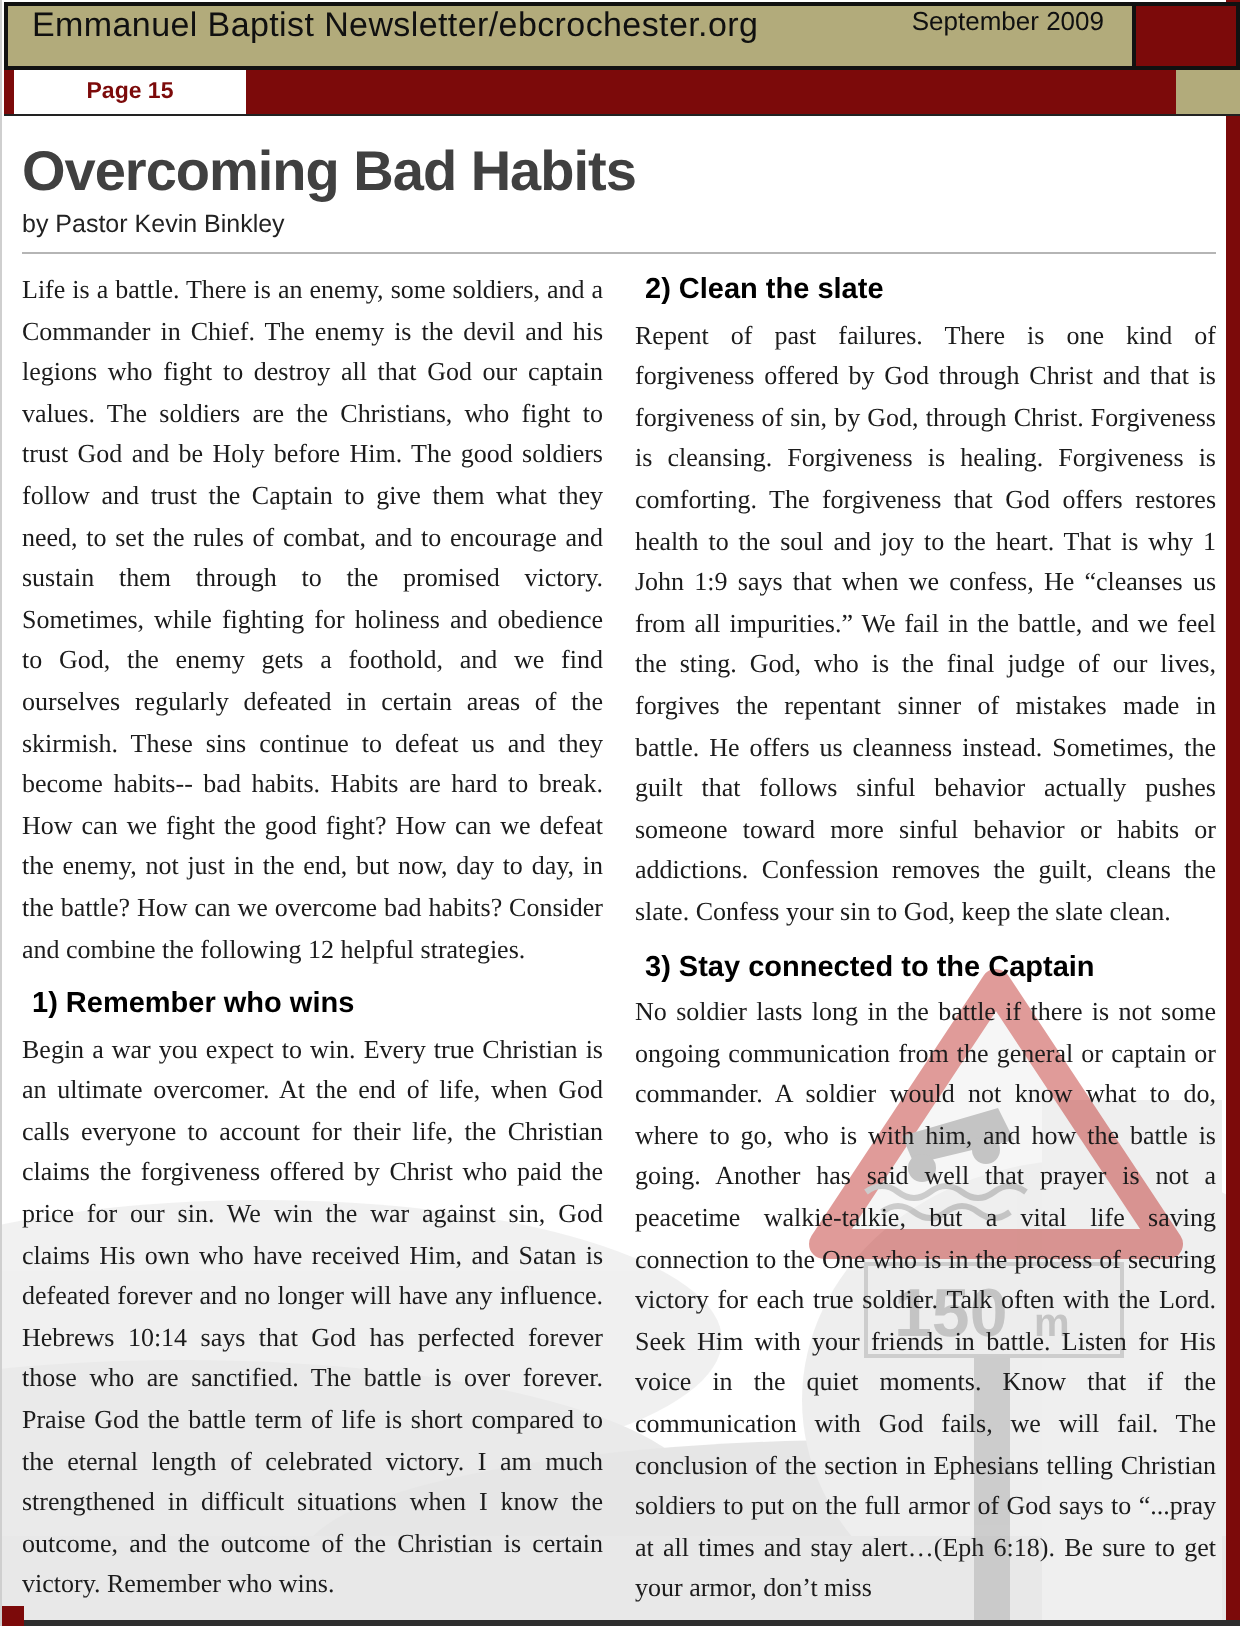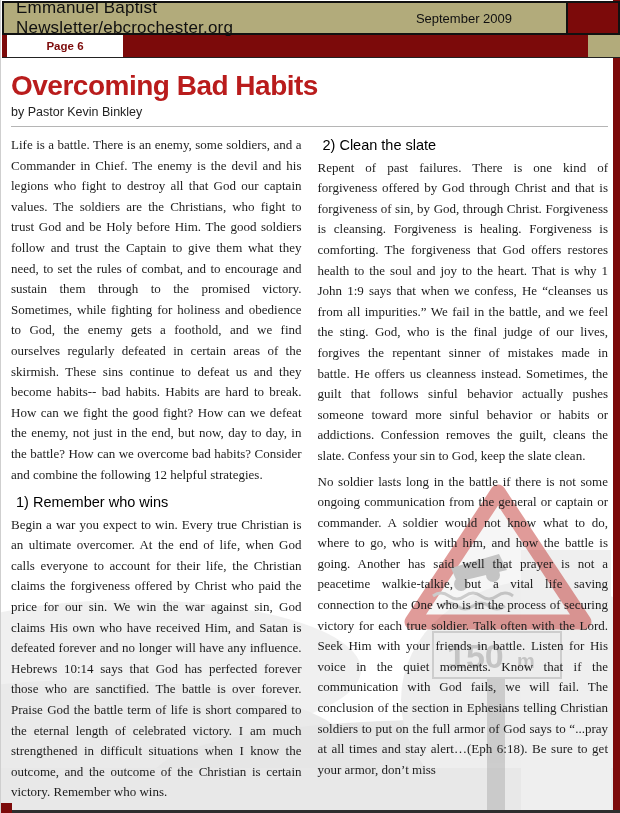--- a/index.html
+++ b/index.html
@@ -13,25 +13,24 @@
     box-sizing:border-box;
     border-left:1px solid #cfcfcf;
   }
   
   .edge-right{position:absolute;top:0;right:0;width:7px;height:813px;background:#7c0a0a;z-index:4;}
   .edge-bottom{position:absolute;left:0;bottom:0;width:620px;height:3px;background:#2e2e2e;z-index:5;}
   .corner-bl{position:absolute;left:0;bottom:0;width:11px;height:10px;background:#7c0a0a;z-index:6;}
   
   .header{position:relative;z-index:7;}
   .bar1{
-    display:flex;align-items:center;
+    display:flex;
     height:30px;margin:1px 0 0 1px;
     border:2px solid #111;
     background:#b2ab7b;
-    gap:40px;
   }
   .bar1 .title-left{flex:1;padding-left:12px;font-size:17px;color:#101010;letter-spacing:0.2px;}
   .bar1 .date-right{padding-right:14px;font-size:13px;color:#101010;}
   .bar1 .corner-maroon{width:50px;align-self:stretch;background:#7c0a0a;border-left:2px solid #111;}
   .bar2{
     display:flex;align-items:stretch;
     height:22px;margin-left:1px;
     background:#7c0a0a;
     border-bottom:1px solid #222;
   }
@@ -40,29 +39,29 @@
     background:#ffffff;
     display:flex;align-items:center;justify-content:center;
     font-size:11.5px;font-weight:bold;color:#7c0a0a;
   }
   .bar2 .spacer{flex:1;}
   .bar2 .corner-tan{width:32px;background:#b2ab7b;}
   
   .main{position:relative;z-index:1;margin:0 12px 0 10px;}
   .article-title{
     font-size:28px;font-weight:bold;letter-spacing:-0.5px;
-    margin:12px 0 3px 0;color:#b91c1c;
+    margin:12px 0 3px 0;color:#404040;
   }
   .byline{font-size:12.5px;color:#222;margin:0 0 7px 0;}
   .byline-rule{border:none;border-top:1px solid #b5b5b5;margin:0 0 8px 0;}
   .columns{display:flex;gap:16px;}
   .col{width:291px;font-size:13px;line-height:20.6px;text-align:justify;}
   .col p{margin:0 0 5px 0;font-family:Liberation Serif, serif;}
   .col h2{
-    font-size:14.5px;font-weight:normal;color:#000;
+    font-size:14.5px;font-weight:bold;color:#000;
     margin:7px 0 2px 0;padding-left:5px;text-align:left;
   }
   .col-right h2:first-child{margin-top:0;}
   
   .watermark{position:absolute;left:0;top:400px;z-index:0;pointer-events:none;}
 </style>
 </head>
 <body>
 
 <div class="page">
@@ -99,39 +98,40 @@
   <div class="corner-bl"></div>
 
   <div class="header">
     <div class="bar1">
       <span class="title-left">Emmanuel Baptist Newsletter/ebcrochester.org</span>
       <span class="date-right">September 2009</span>
       <span class="corner-maroon"></span>
     </div>
     <div class="bar2">
       <div class="page-box">
-        <span>Page 6</span>
+        <span>Page 15</span>
       </div>
       <div class="spacer"></div>
       <div class="corner-tan"></div>
     </div>
   </div>
 
   <div class="main">
     <h1 class="article-title">Overcoming Bad Habits</h1>
     <div class="byline">by Pastor Kevin Binkley</div>
     <hr class="byline-rule">
 
     <div class="columns">
       <div class="col col-left">
         <p>Life is a battle. There is an enemy, some soldiers, and a Commander in Chief. The enemy is the devil and his legions who fight to destroy all that God our captain values. The soldiers are the Christians, who fight to trust God and be Holy before Him. The good soldiers follow and trust the Captain to give them what they need, to set the rules of combat, and to encourage and sustain them through to the promised victory. Sometimes, while fighting for holiness and obedience to God, the enemy gets a foothold, and we find ourselves regularly defeated in certain areas of the skirmish. These sins continue to defeat us and they become habits-- bad habits. Habits are hard to break. How can we fight the good fight? How can we defeat the enemy, not just in the end, but now, day to day, in the battle? How can we overcome bad habits? Consider and combine the following 12 helpful strategies.</p>
         <h2>1) Remember who wins</h2>
         <p>Begin a war you expect to win. Every true Christian is an ultimate overcomer. At the end of life, when God calls everyone to account for their life, the Christian claims the forgiveness offered by Christ who paid the price for our sin. We win the war against sin, God claims His own who have received Him, and Satan is defeated forever and no longer will have any influence. Hebrews 10:14 says that God has perfected forever those who are sanctified. The battle is over forever. Praise God the battle term of life is short compared to the eternal length of celebrated victory. I am much strengthened in difficult situations when I know the outcome, and the outcome of the Christian is certain victory. Remember who wins.</p>
       </div>
       <div class="col col-right">
         <h2>2) Clean the slate</h2>
         <p>Repent of past failures. There is one kind of forgiveness offered by God through Christ and that is forgiveness of sin, by God, through Christ. Forgiveness is cleansing. Forgiveness is healing. Forgiveness is comforting. The forgiveness that God offers restores health to the soul and joy to the heart. That is why 1 John 1:9 says that when we confess, He “cleanses us from all impurities.” We fail in the battle, and we feel the sting. God, who is the final judge of our lives, forgives the repentant sinner of mistakes made in battle. He offers us cleanness instead. Sometimes, the guilt that follows sinful behavior actually pushes someone toward more sinful behavior or habits or addictions. Confession removes the guilt, cleans the slate. Confess your sin to God, keep the slate clean.</p>
+        <h2>3) Stay connected to the Captain</h2>
         <p>No soldier lasts long in the battle if there is not some ongoing communication from the general or captain or commander. A soldier would not know what to do, where to go, who is with him, and how the battle is going. Another has said well that prayer is not a peacetime walkie-talkie, but a vital life saving connection to the One who is in the process of securing victory for each true soldier. Talk often with the Lord. Seek Him with your friends in battle. Listen for His voice in the quiet moments. Know that if the communication with God fails, we will fail. The conclusion of the section in Ephesians telling Christian soldiers to put on the full armor of God says to “...pray at all times and stay alert…(Eph 6:18). Be sure to get your armor, don’t miss</p>
       </div>
     </div>
   </div>
 
 </div>
 
 </body></html>

